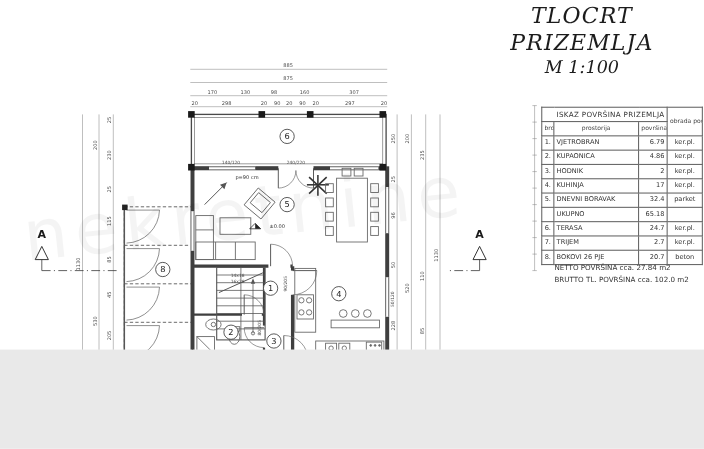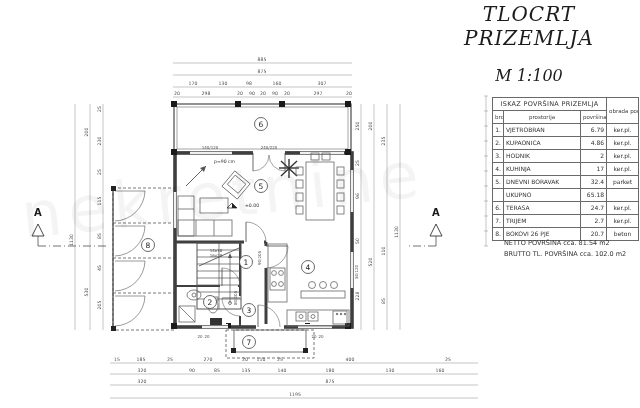--- a/index.html
+++ b/index.html
@@ -1,33 +1,33 @@
 <!DOCTYPE html>
 <html><head>
 <meta charset="utf-8">
 <style>
   html,body{margin:0;padding:0;background:#e9e9e9;}
-  .canvas{position:relative;width:640px;height:408px;background:#ffffff;overflow:hidden;
+  .canvas{position:relative;width:640px;height:318px;background:#ffffff;overflow:hidden;
           font-family:"DejaVu Sans",sans-serif;color:#222;}
   
   .titleblock{position:absolute;left:420px;top:2px;width:218px;text-align:center;
               font-family:"DejaVu Serif",serif;font-style:italic;color:#1c1c1c;}
   .titleblock .t1{font-size:20px;letter-spacing:1px;}
-  .titleblock .t2{font-size:16px;margin-top:16px;}
+  .titleblock .t2{font-size:16px;margin-top:1px;}
   
   .watermark{position:absolute;left:20px;top:150px;width:560px;font-size:64px;
              color:rgba(0,0,0,0.045);transform:rotate(-6deg);letter-spacing:6px;
              font-family:"DejaVu Sans",sans-serif;pointer-events:none;}
   
   .area-table{position:absolute;left:492px;top:97px;width:146px;border-collapse:collapse;
               table-layout:fixed;}
   .area-table td{border:0.6px solid #6a6a6a;font-size:6px;line-height:6px;color:#333;
                  padding:0 2px;height:12px;overflow:hidden;white-space:nowrap;}
   .area-table td.c{text-align:center;}
-  .area-table td.ttl{font-size:6.5px;text-align:center;height:12px;letter-spacing:0.3px;}
+  .area-table td.ttl{font-size:6.5px;text-align:right;height:12px;letter-spacing:0.3px;}
   .area-table td.hdr{font-size:5.5px;text-align:center;color:#444;}
   .area-table td.num{text-align:right;}
   .summary{position:absolute;left:504px;top:238px;font-size:6.5px;line-height:11px;color:#333;}
   svg text{font-family:"DejaVu Sans",sans-serif;}
   .dimtxt{font-size:4.6px;fill:#4c4c4c;}
   .tagtxt{font-size:4px;fill:#4c4c4c;}
   .roomnum{font-size:7.5px;fill:#222;}
   .anno{font-size:4.6px;fill:#333;}
   .secA{font-size:10px;font-weight:bold;fill:#1a1a1a;}
 </style>
@@ -451,17 +451,17 @@
         <tr>
           <td class="c">8.</td>
           <td>BOKOVI 26 PJE</td>
           <td class="num">20.7</td>
           <td class="c">beton</td>
         </tr>
       </tbody>
   </table>
 
   <div class="summary">
-    <div>NETTO POVRŠINA cca. 81.54 m2</div>
+    <div>NETTO POVRŠINA cca. 27.84 m2</div>
     <div>BRUTTO TL. POVRŠINA cca. 102.0 m2</div>
   </div>
 
 </div>
 
 </body></html>

